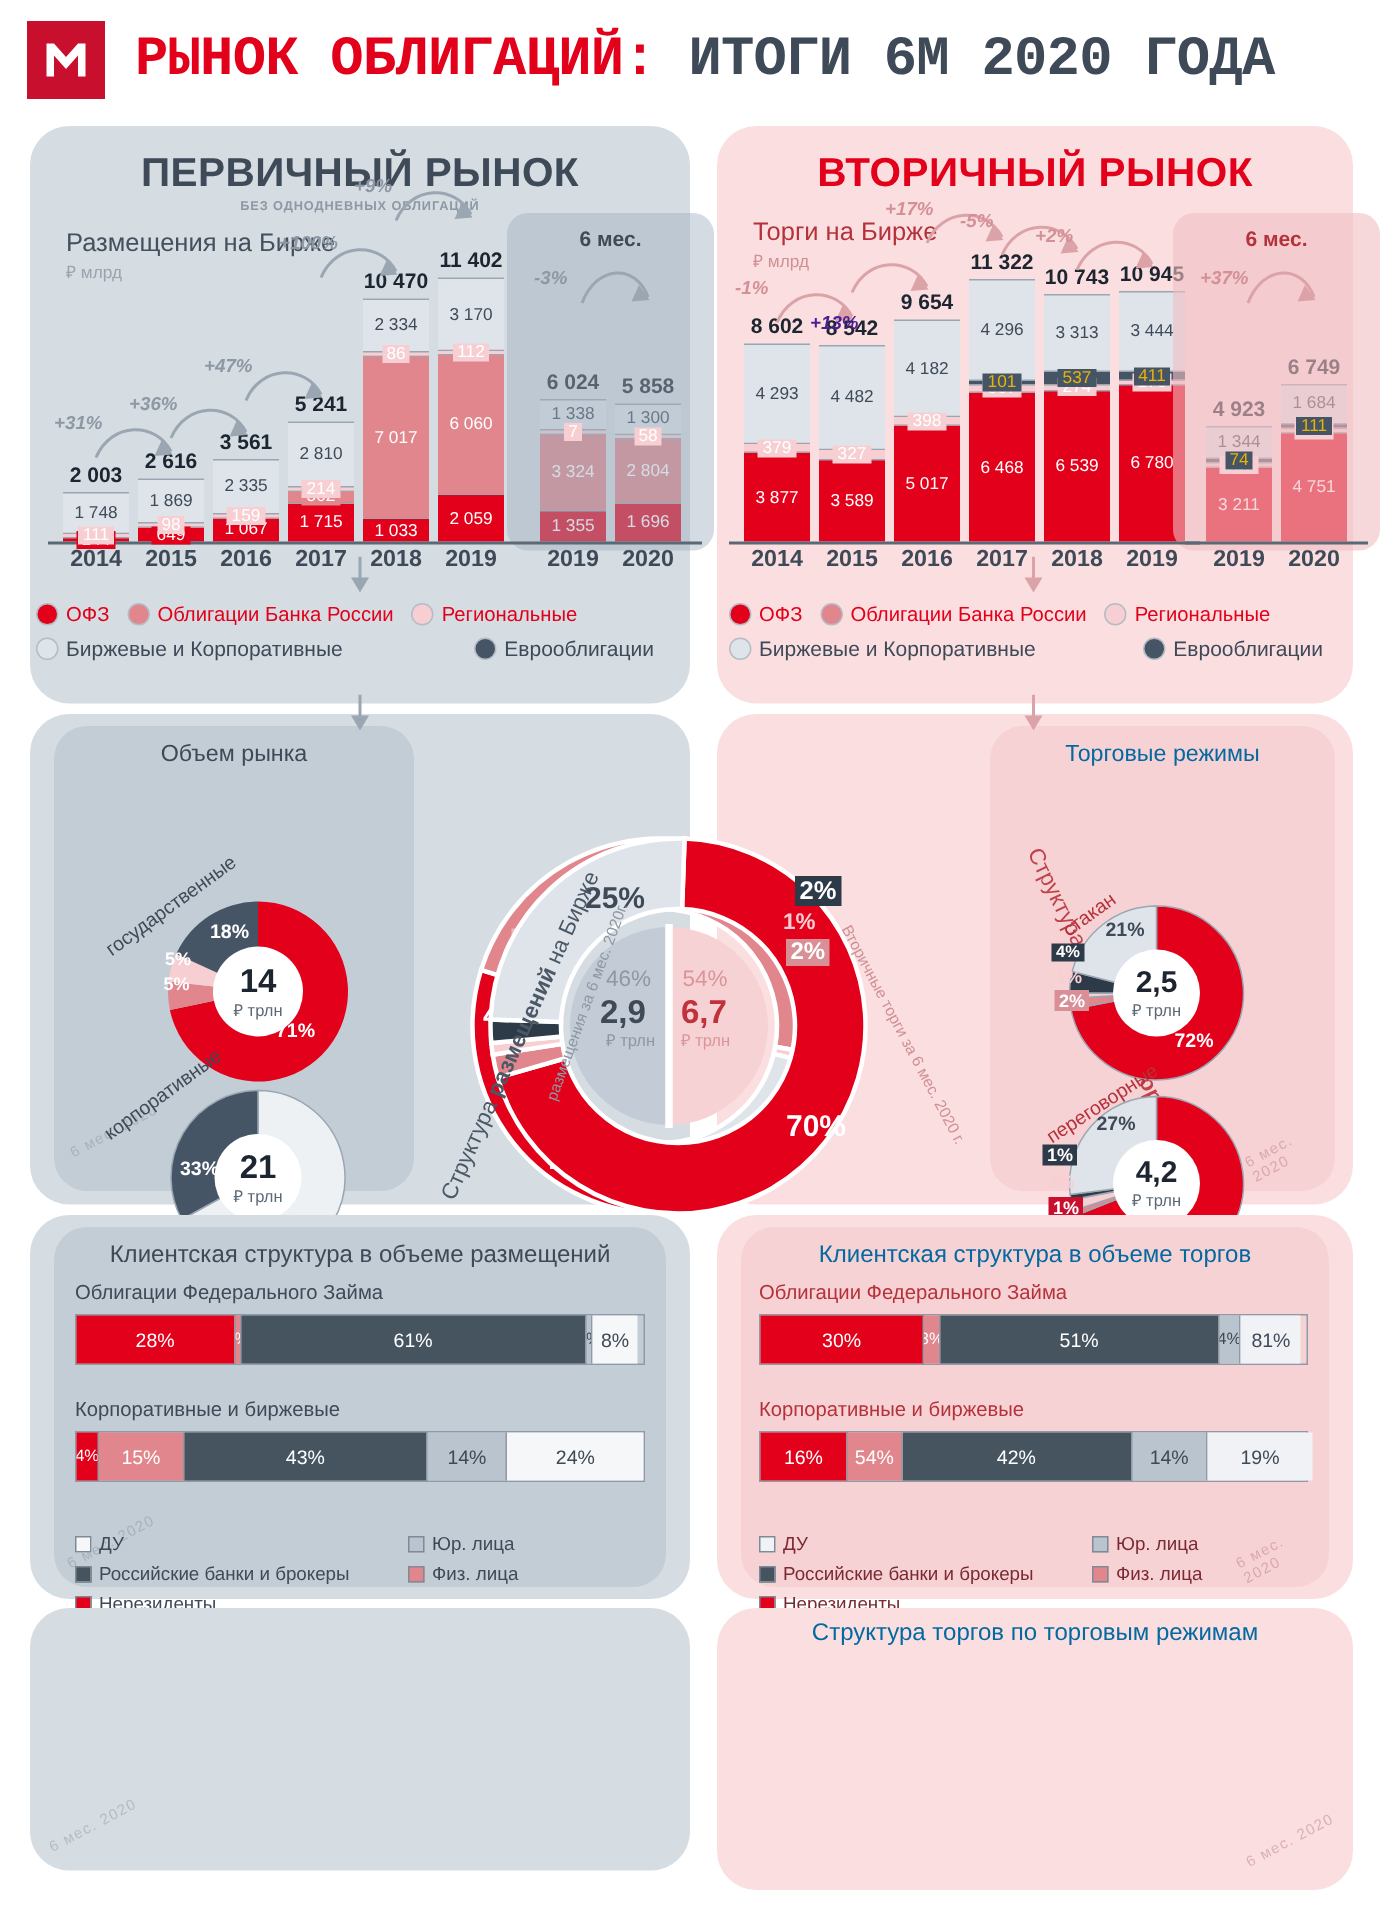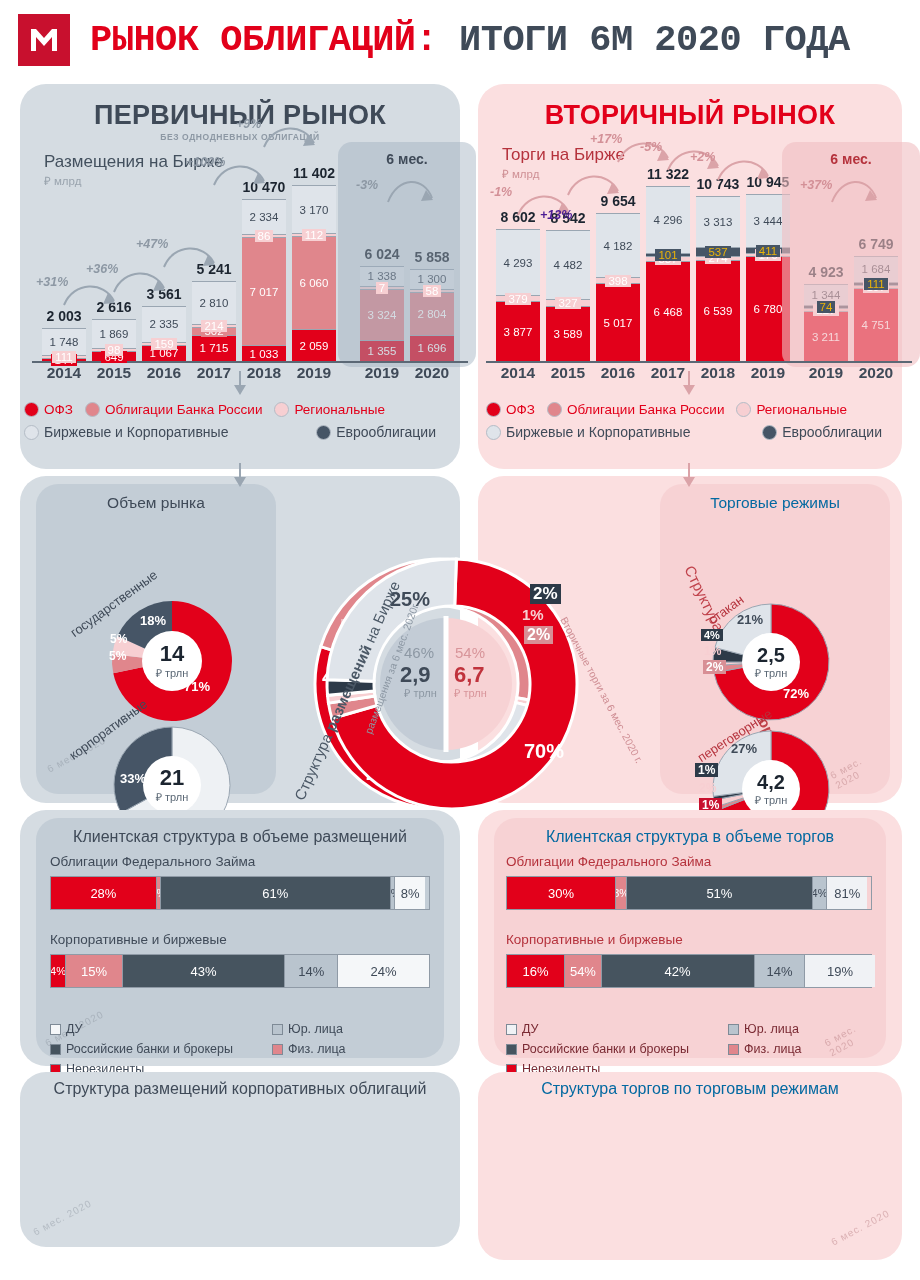--- a/index.html
+++ b/index.html
@@ -862,21 +862,20 @@
           <span>Юр. лица</span>
         </div>
         <div class="cs-li">
           <span class="sq" style="background: rgb(224, 134, 140);"></span>
           <span>Физ. лица</span>
         </div>
       </div>
     </div>
 
   <div class="panel p-left" style="left:20px; top:988px; width:440px; height:175px;">
-    <div class="sub-title" style="font-size:16px; padding-top:8px;">Структура размещений корпоративных облигаций</div>
     <div class="wm" style="left:10px; top:140px;">6 мес. 2020</div>
   </div>
   <div class="panel p-right" style="left:478px; top:988px; width:424px; height:188px;">
     <div class="sub-title r" style="font-size:16px; padding-top:8px;">Структура торгов по торговым режимам</div>
     <div class="wm r" style="left:350px; top:150px;">6 мес. 2020</div>
   </div>
 
 </div>
 
 </body></html>

